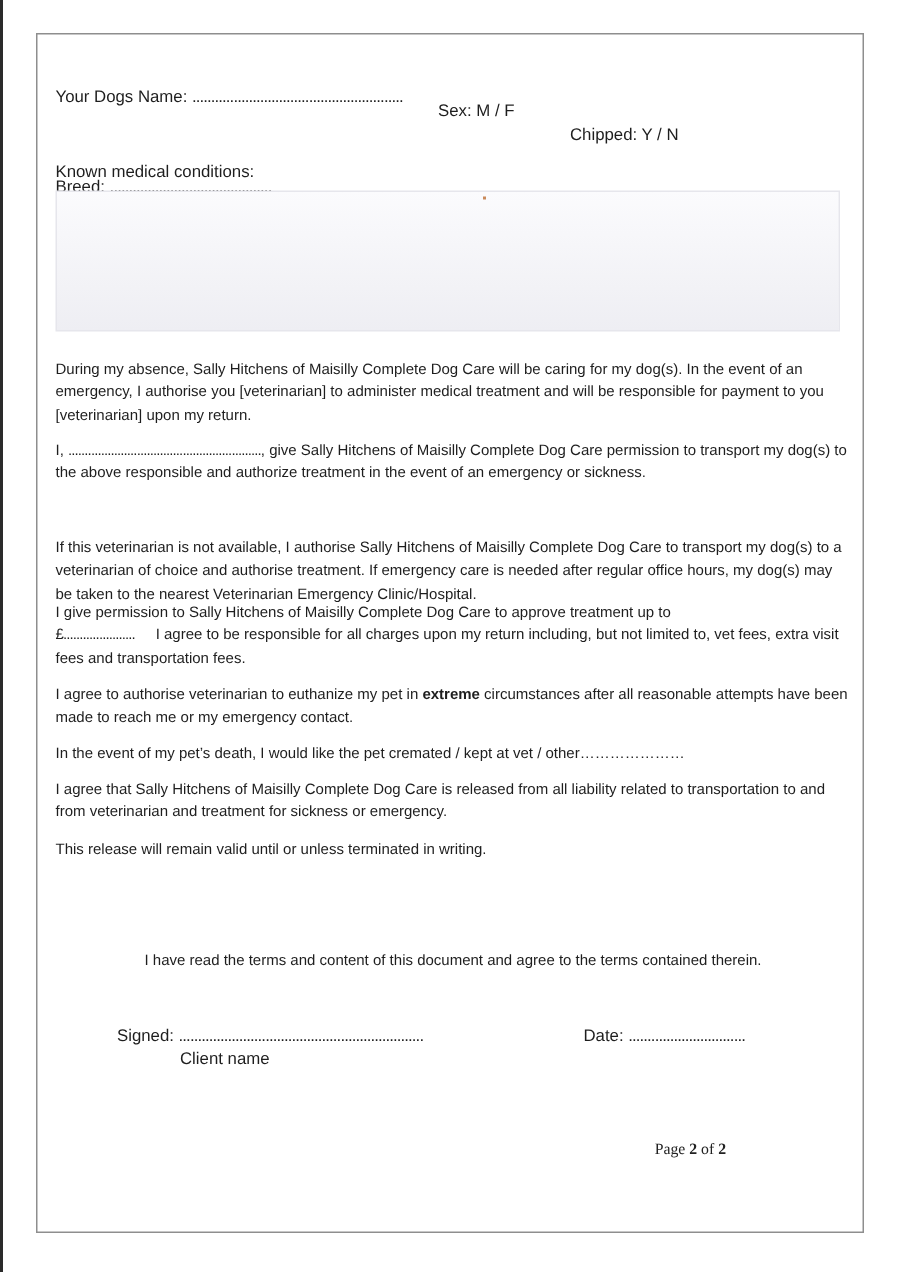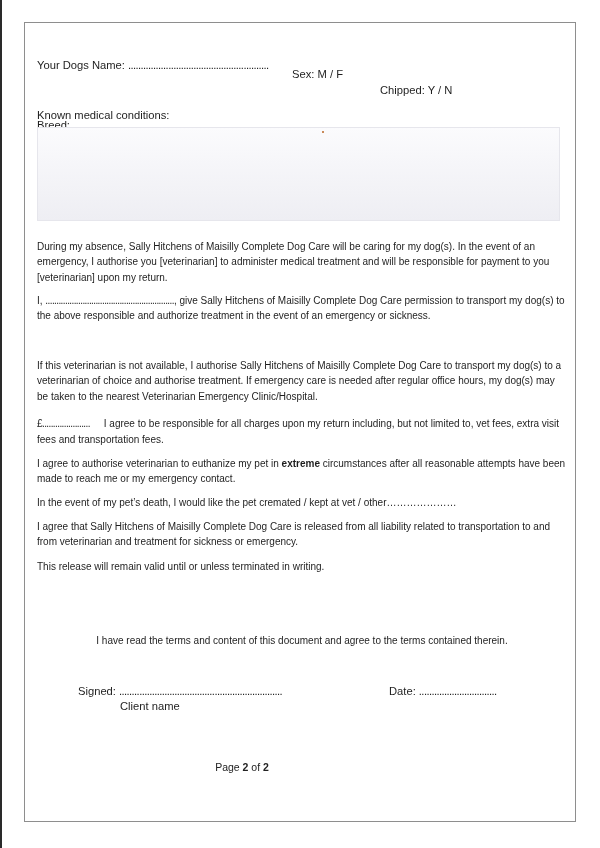--- a/index.html
+++ b/index.html
@@ -31,22 +31,22 @@
     background: linear-gradient(#fbfbfd, #eeeef3);
     border: 1px solid #e6e6ec; box-sizing: border-box;
   }
   .speck {
     position: absolute; left: 284px; top: 3px; width: 2px; height: 2px;
     background: #c98a5a;
   }
   .field-inline { position: absolute; white-space: nowrap; font-size: 11.2px; line-height: 14px; }
   b { font-weight: bold; }
   .page-number {
-    position: absolute; left: 0; width: 484px; top: 761px; text-align: center;
-    font-family: Liberation Sans, sans-serif; font-size: 10.5px; color: #222;
+    position: absolute; left: 0; width: 484px; top: 761px; text-align: right;
+    font-family: Liberation Serif, serif; font-size: 10.5px; color: #222;
   }
 </style>
 </head>
 <body>
 
 <div class="scan-edge"></div>
 <div class="page-frame"></div>
 
 <div class="line" style="top:58px;">
   <span>Your Dogs Name:</span>
@@ -77,21 +77,21 @@
 
 <div class="para" style="top:239px;">During my absence, Sally Hitchens of Maisilly Complete Dog Care will be caring for my dog(s).  In the event of an emergency, I authorise you [veterinarian] to administer medical treatment and will be responsible for payment to you [veterinarian] upon my return.</div>
 
 <div class="para" style="top:293px;">
   <span>I, </span><span class="dots">...........................................................</span><span>, give Sally Hitchens of Maisilly Complete Dog Care permission to transport my dog(s) to the above responsible and authorize treatment in the event of an emergency or sickness.</span>
 </div>
 
 <div class="para" style="top:330px;margin-top:28px;">If this veterinarian is not available, I authorise Sally Hitchens of Maisilly Complete Dog Care to transport my dog(s) to a veterinarian of choice and authorise treatment.  If emergency care is needed after regular office hours, my dog(s) may be taken to the nearest Veterinarian Emergency Clinic/Hospital.</div>
 
 <div class="para" style="top:401px;">
-  <br>
+  <span>I give permission to Sally Hitchens of Maisilly Complete Dog Care to approve treatment up to</span><br>
   <span class="dots">£......................</span>&nbsp;&nbsp;&nbsp;&nbsp;
   <span>I agree to be responsible for all charges upon my return including, but not limited to, vet fees, extra visit fees and transportation fees.</span>
 </div>
 
 <div class="para" style="top:456px;">
   <span>I agree to authorise veterinarian to euthanize my pet in </span><b>extreme</b><span> circumstances after all reasonable attempts have been made to reach me or my emergency contact.</span>
 </div>
 
 <div class="para" style="top:495px;">In the event of my pet’s death, I would like the pet cremated / kept at vet / other…………………</div>
 

